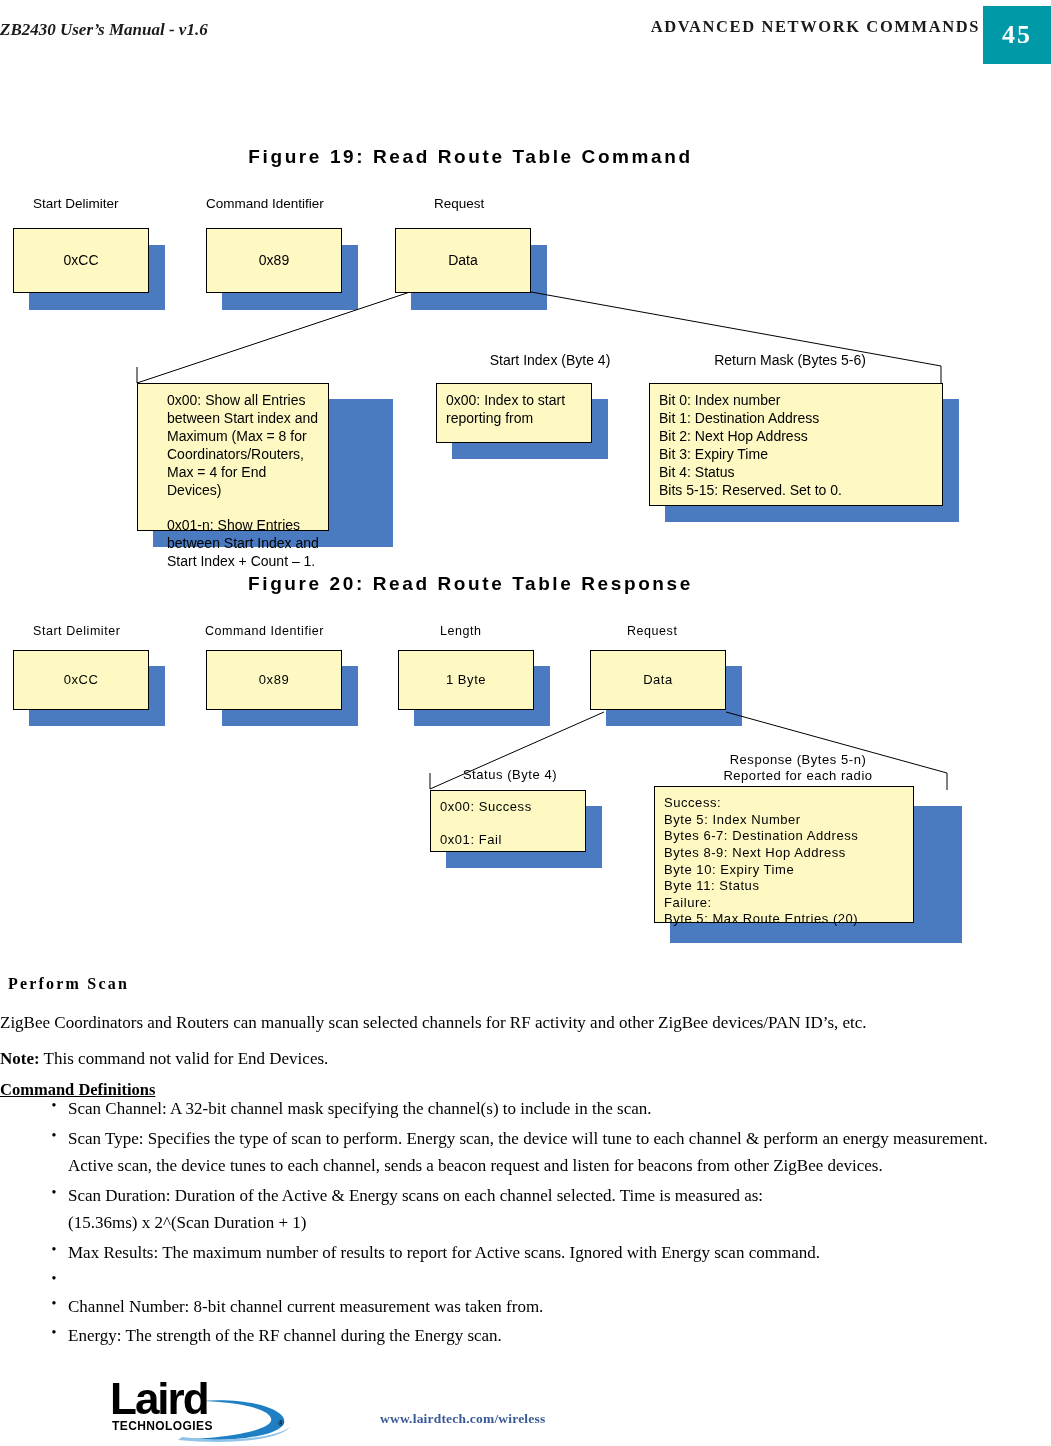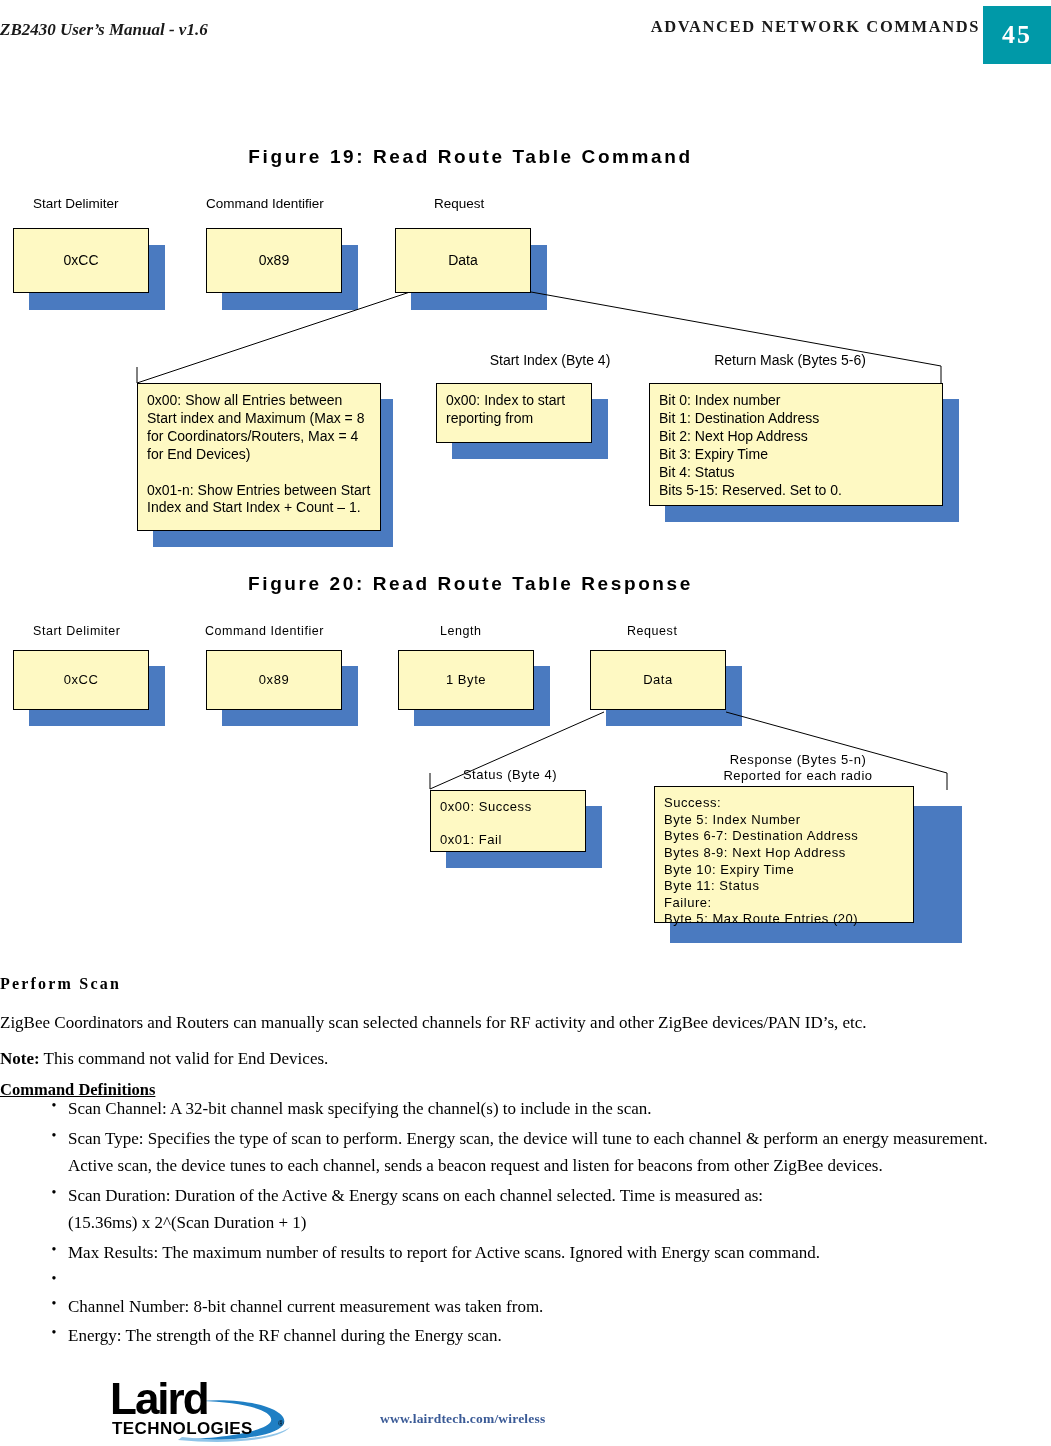--- a/index.html
+++ b/index.html
@@ -62,21 +62,21 @@
 
   
   .f20 .nodelabel,.f20 .boxtext,.f20 .caption-above{
     letter-spacing:0.55px;font-size:13px;
   }
   .f20 .nodelabel{font-size:12.5px;}
 
   
   .h-sub{
     position:absolute;font-family:"Liberation Serif",serif;font-weight:bold;
-    font-size:16px;letter-spacing:2.2px;color:#000;
+    font-size:16px;letter-spacing:2.2px;color:#000;margin-left:8px;
   }
   .para{
     position:absolute;font-family:"Liberation Serif",serif;font-size:17px;
     color:#000;line-height:1.32;
   }
   .para b{font-weight:bold;}
   .h-underline{
     position:absolute;font-family:"Liberation Serif",serif;font-weight:bold;
     font-size:16.5px;color:#000;text-decoration:underline;
   }
@@ -94,21 +94,21 @@
   
   #footer{position:absolute;left:0;top:1375px;width:1051px;height:71px;}
   #laird-logo{position:absolute;left:82px;top:2px;width:222px;height:66px;}
   #laird-wordmark{
     position:absolute;left:28px;top:0px;
     font-family:"Liberation Sans",sans-serif;font-weight:bold;font-size:44px;
     letter-spacing:-2px;color:#000;line-height:1;
   }
   #laird-sub{
     position:absolute;left:30px;top:43px;
-    font-family:"Liberation Sans",sans-serif;font-weight:bold;font-size:17px;
+    font-family:"Liberation Sans",sans-serif;font-weight:bold;font-size:12px;
     letter-spacing:0.4px;color:#000;line-height:1;
   }
   #laird-reg{
     position:absolute;left:196px;top:42px;
     font-family:"Liberation Sans",sans-serif;font-size:8px;color:#000;
   }
   #footer-url{
     position:absolute;left:380px;top:36px;
     font-family:"Liberation Serif",serif;font-weight:bold;font-size:13.5px;
     color:#3a5a96;letter-spacing:0.2px;
@@ -148,21 +148,21 @@
     <span class="boxtext">0x89</span>
   </div>
 
   <div class="nodelabel" style="left:434px;top:196px;">Request</div>
   <div class="shadow" style="left: 411px; top: 245px; width: 136px; height: 65px; background: rgb(74, 122, 192);"></div>
   <div class="nodebox center" style="left:395px;top:228px;width:136px;height:65px;">
     <span class="boxtext">Data</span>
   </div>
 
   <div class="shadow" style="left: 153px; top: 399px; width: 240px; height: 148px; background: rgb(74, 122, 192);"></div>
-  <div class="nodebox" style="left:137px;top:383px;width:244px;height:148px;">
+  <div class="nodebox" style="left:137px;top:383px;width:192px;height:148px;padding-left:20px;">
     <div class="boxtext pad">0x00: Show all Entries between Start index and Maximum (Max = 8 for Coordinators/Routers, Max = 4 for End Devices)
 
 0x01-n: Show Entries between Start Index and Start Index + Count – 1.</div>
   </div>
 
   <div class="caption-above" style="left:425px;top:352px;width:250px;">Start Index (Byte 4)</div>
   <div class="shadow" style="left: 452px; top: 399px; width: 156px; height: 60px; background: rgb(74, 122, 192);"></div>
   <div class="nodebox" style="left:436px;top:383px;width:156px;height:60px;">
     <div class="boxtext pad">0x00: Index to start reporting from</div>
   </div>

